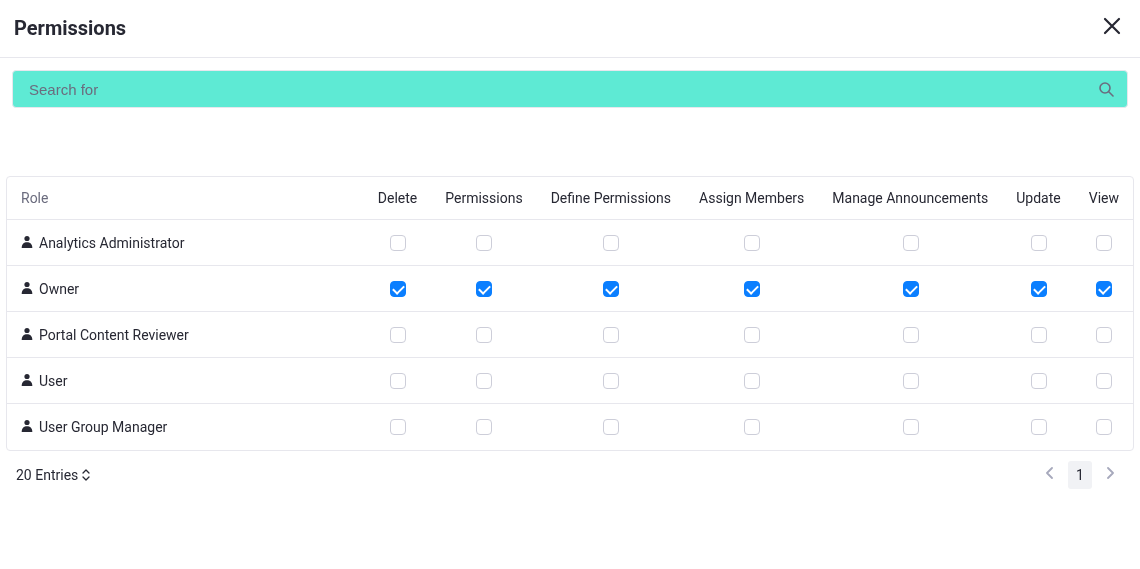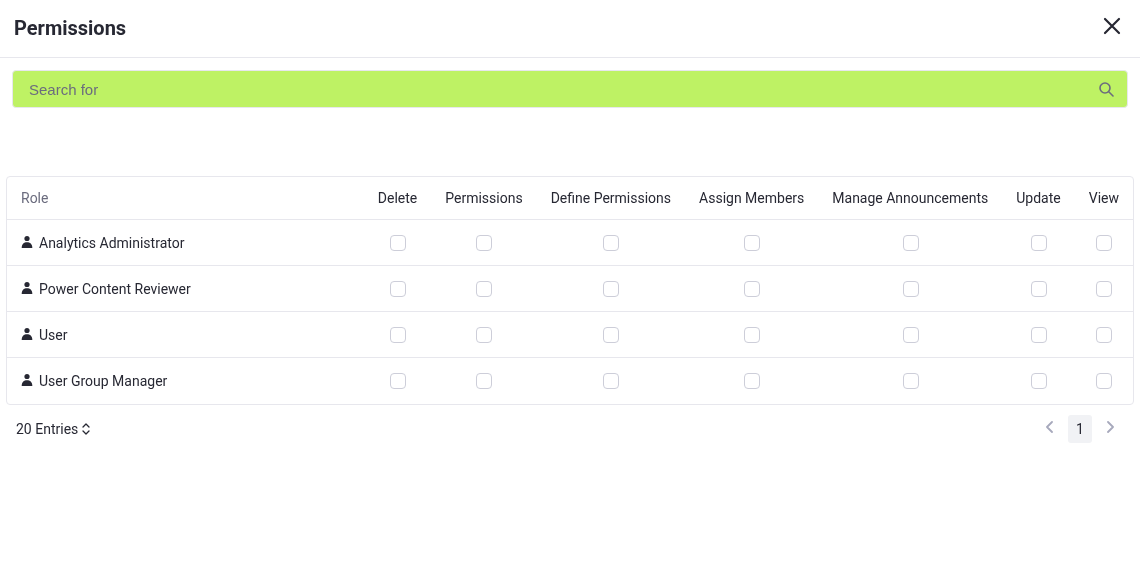--- a/index.html
+++ b/index.html
@@ -28,21 +28,21 @@
   }
   .close-btn {
     background: none; border: none; padding: 4px; cursor: pointer;
     color: #272833;
     display: flex; align-items: center; justify-content: center;
   }
   .search-wrap { padding: 12px; }
   .search-bar {
     position: relative;
     width: 100%;
-    background: #bef264;
+    background: #5eead4;
     border: 1px solid #e7e7ed;
     border-radius: 4px;
     height: 38px;
     display: flex; align-items: center;
   }
   .search-bar input {
     flex: 1;
     background: transparent;
     border: none;
     outline: none;
@@ -204,21 +204,41 @@
         </tr>
         <tr>
           <td class="role-cell col0">
             <span class="role-inner">
               <span class="person-icon">
                 <svg width="12" height="13" viewBox="0 0 12 13">
                   <circle cx="6" cy="3.5" r="2.6" fill="#272833"></circle>
                   <path d="M0.7 13 C0.7 9 3 7.3 6 7.3 C9 7.3 11.3 9 11.3 13 Z" fill="#272833"></path>
                 </svg>
               </span>
-              <span>Power Content Reviewer</span>
+              <span>Owner</span>
+            </span>
+          </td>
+          <td class="cb-cell"><input type="checkbox" class="cbx" checked="" style=""></td>
+          <td class="cb-cell"><input type="checkbox" class="cbx" checked="" style=""></td>
+          <td class="cb-cell"><input type="checkbox" class="cbx" checked="" style=""></td>
+          <td class="cb-cell"><input type="checkbox" class="cbx" checked="" style=""></td>
+          <td class="cb-cell"><input type="checkbox" class="cbx" checked="" style=""></td>
+          <td class="cb-cell"><input type="checkbox" class="cbx" checked="" style=""></td>
+          <td class="cb-cell"><input type="checkbox" class="cbx" checked="" style=""></td>
+        </tr>
+        <tr>
+          <td class="role-cell col0">
+            <span class="role-inner">
+              <span class="person-icon">
+                <svg width="12" height="13" viewBox="0 0 12 13">
+                  <circle cx="6" cy="3.5" r="2.6" fill="#272833"></circle>
+                  <path d="M0.7 13 C0.7 9 3 7.3 6 7.3 C9 7.3 11.3 9 11.3 13 Z" fill="#272833"></path>
+                </svg>
+              </span>
+              <span>Portal Content Reviewer</span>
             </span>
           </td>
           <td class="cb-cell"><input type="checkbox" class="cbx" style=""></td>
           <td class="cb-cell"><input type="checkbox" class="cbx" style=""></td>
           <td class="cb-cell"><input type="checkbox" class="cbx" style=""></td>
           <td class="cb-cell"><input type="checkbox" class="cbx" style=""></td>
           <td class="cb-cell"><input type="checkbox" class="cbx" style=""></td>
           <td class="cb-cell"><input type="checkbox" class="cbx" style=""></td>
           <td class="cb-cell"><input type="checkbox" class="cbx" style=""></td>
         </tr>

